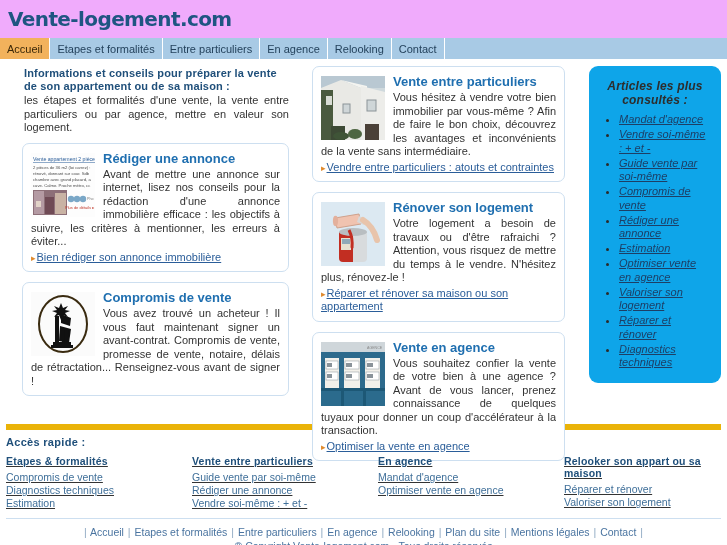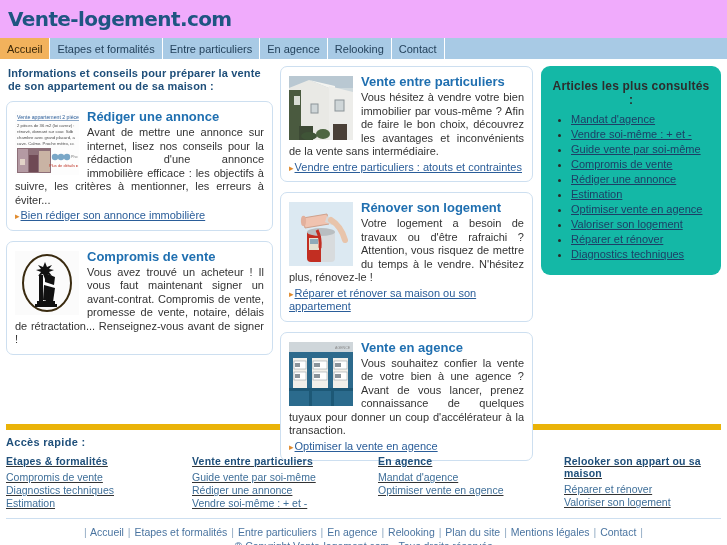--- a/index.html
+++ b/index.html
@@ -70,23 +70,24 @@
     color: #3a2708;
   }
   .nav-filler {
     flex: 1;
     background: #a8cae5;
   }
 
   
   .content {
     display: flex;
-    padding: 6px 6px 0 6px;
+    padding: 6px 6px 0 22px;
     box-sizing: border-box;
     height: 362px;
+    gap: 16px;
   }
   .col-left {
     width: 267px;
     flex: 0 0 267px;
   }
   .col-mid {
     width: 253px;
     flex: 0 0 253px;
     margin-left: 7px;
   }
@@ -160,24 +161,25 @@
   }
   .arrow {
     color: #e08a2c;
     font-size: 9px;
     padding-right: 1px;
   }
   .link-row { margin-top: 2px; }
 
   
   .promo {
-    background: #14b8a6;
+    background: #0ea5e9;
     border-radius: 9px;
     padding: 10px 10px 12px 10px;
     box-sizing: border-box;
+    font-style: italic;
   }
   .promo-title {
     font-size: 12px;
     font-weight: bold;
     color: #2d2d2d;
     text-align: center;
     margin: 3px 0 6px 0;
     letter-spacing: 0.2px;
   }
   .promo ul {
@@ -271,20 +273,21 @@
     <div class="nav-item">Contact</div>
     <div class="nav-filler"></div>
   </div>
 
   <div class="content">
 
     <div class="col-left">
 
       <div class="intro">
         <div class="intro-title">Informations et conseils pour préparer la vente de son appartement ou de sa maison :</div>
+        <div class="intro-text">les étapes et formalités d'une vente, la vente entre particuliers ou par agence, mettre en valeur son logement.</div>
       </div>
 
       <div class="card">
         <div class="card-head">
           <div class="thumb">
             <svg width="64" height="64" viewBox="0 0 64 64">
               <rect width="64" height="64" fill="#fdfdfd"></rect>
               <text x="2" y="8" font-size="5.2" fill="#2a5d99" font-family="Liberation Sans" text-decoration="underline">Vente appartement 2 pièces</text>
               <g fill="#4a4a4a" font-size="4.2" font-family="Liberation Sans">
                 <text x="2" y="16">2 pièces de 36 m2 (loi carrez) :</text>

